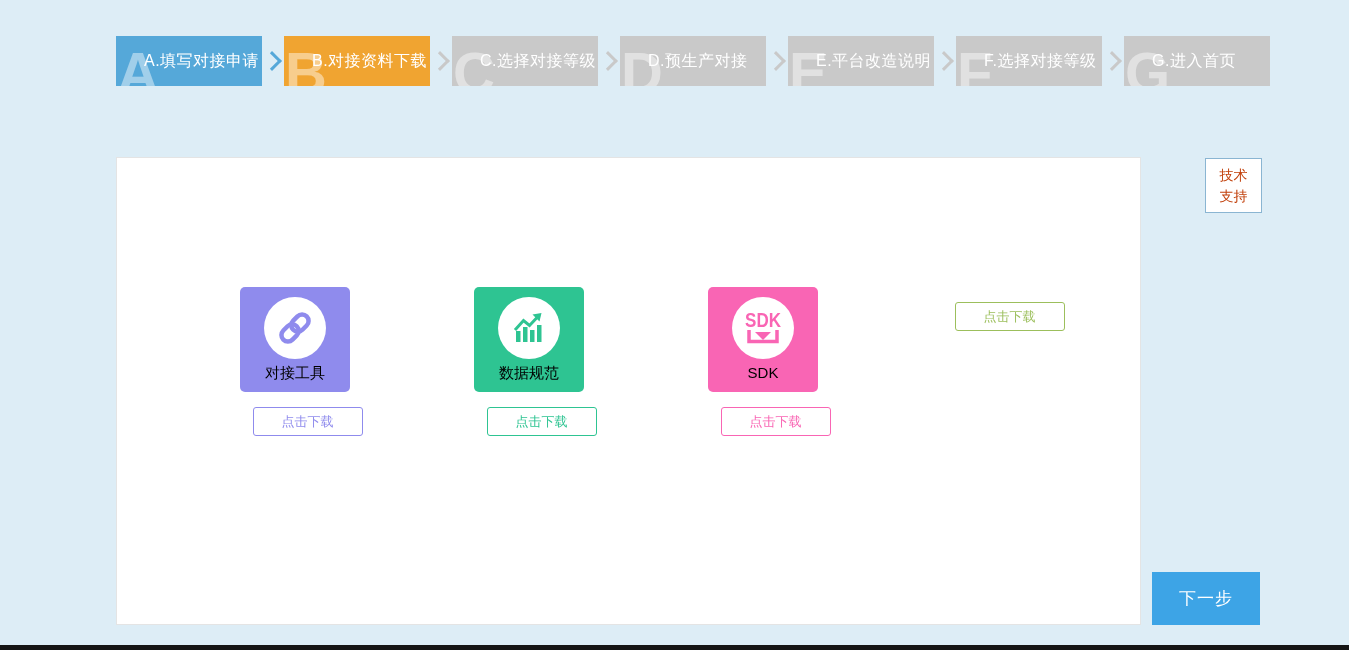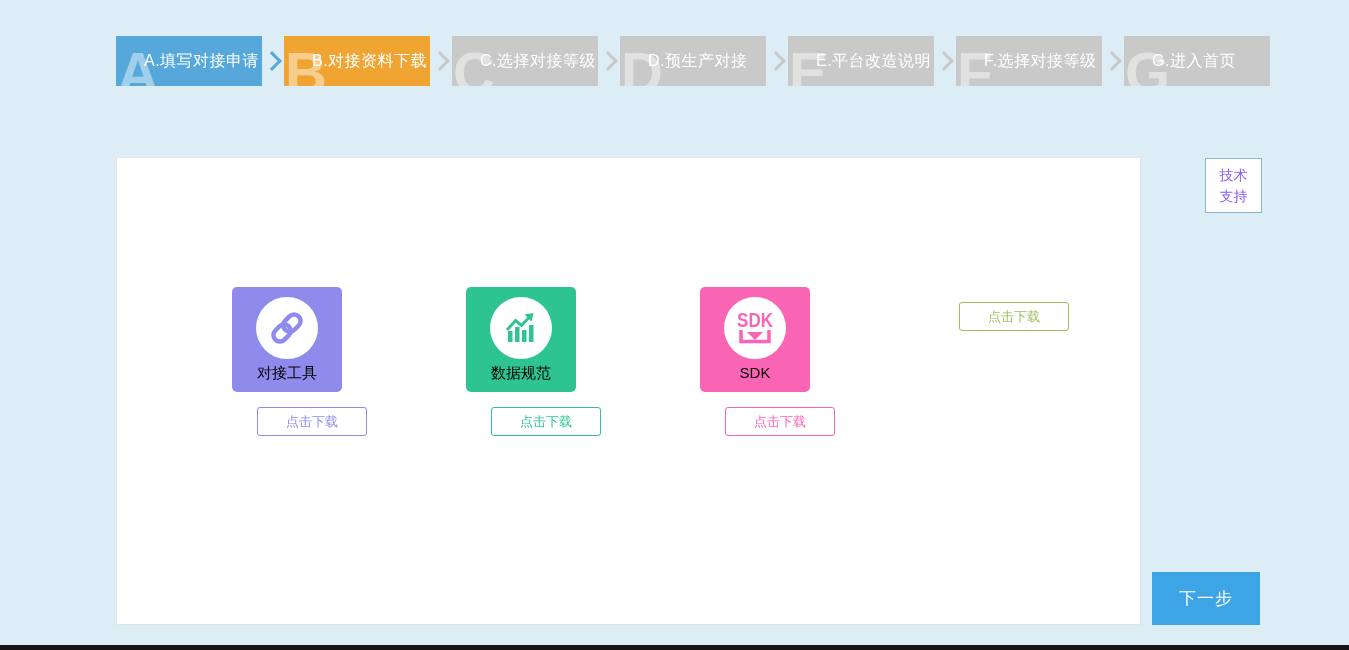--- a/index.html
+++ b/index.html
@@ -35,21 +35,21 @@
   .chev.blue{border-color:#55a8d9;}
 
   
   .panel{
     position:absolute;left:116px;top:157px;width:1023px;height:466px;
     background:#fff;border:1px solid #e4e4e4;
   }
 
   
   .cards{position:absolute;left:232px;top:287px;display:flex;gap:108px;}
-  .card-col{display:flex;flex-direction:column;align-items:flex-start;width:126px;flex:none;}
+  .card-col{display:flex;flex-direction:column;align-items:center;width:126px;flex:none;}
   .card{
     width:110px;height:105px;border-radius:5px;background:var(--c);
     display:flex;flex-direction:column;align-items:center;
   }
   .card-circle{
     width:62px;height:62px;border-radius:50%;background:#fff;margin-top:10px;
     display:flex;align-items:center;justify-content:center;color:var(--c);flex:none;
   }
   .card-title{color:#000000;font-size:15px;margin-top:5px;white-space:nowrap;}
   .download-btn{
@@ -58,21 +58,21 @@
     font-size:13px;border-radius:3px;cursor:pointer;
     font-family:"Liberation Sans","DejaVu Sans",sans-serif;
     margin-left:25px;
   }
   .sdk-glyph{display:flex;flex-direction:column;align-items:center;line-height:1;}
   .sdk-text{font-size:17px;font-weight:bold;letter-spacing:0;transform:scaleY(1.15);}
 
   
   .support-box{
     position:absolute;left:1205px;top:158px;width:57px;height:55px;box-sizing:border-box;
-    background:#fff;border:1px solid #8ab5d2;color:#8b5cf6;font-size:14px;
+    background:#fff;border:1px solid #8ab5d2;color:#c2410c;font-size:14px;
     display:flex;flex-direction:column;align-items:center;justify-content:center;
     line-height:21px;cursor:pointer;
   }
   .next-btn{
     position:absolute;left:1152px;top:572px;width:108px;height:53px;
     background:#3da4e6;border:none;color:#fff;font-size:17px;cursor:pointer;
     display:flex;align-items:center;justify-content:center;
     font-family:"Liberation Sans","DejaVu Sans",sans-serif;letter-spacing:1px;
   }
 

